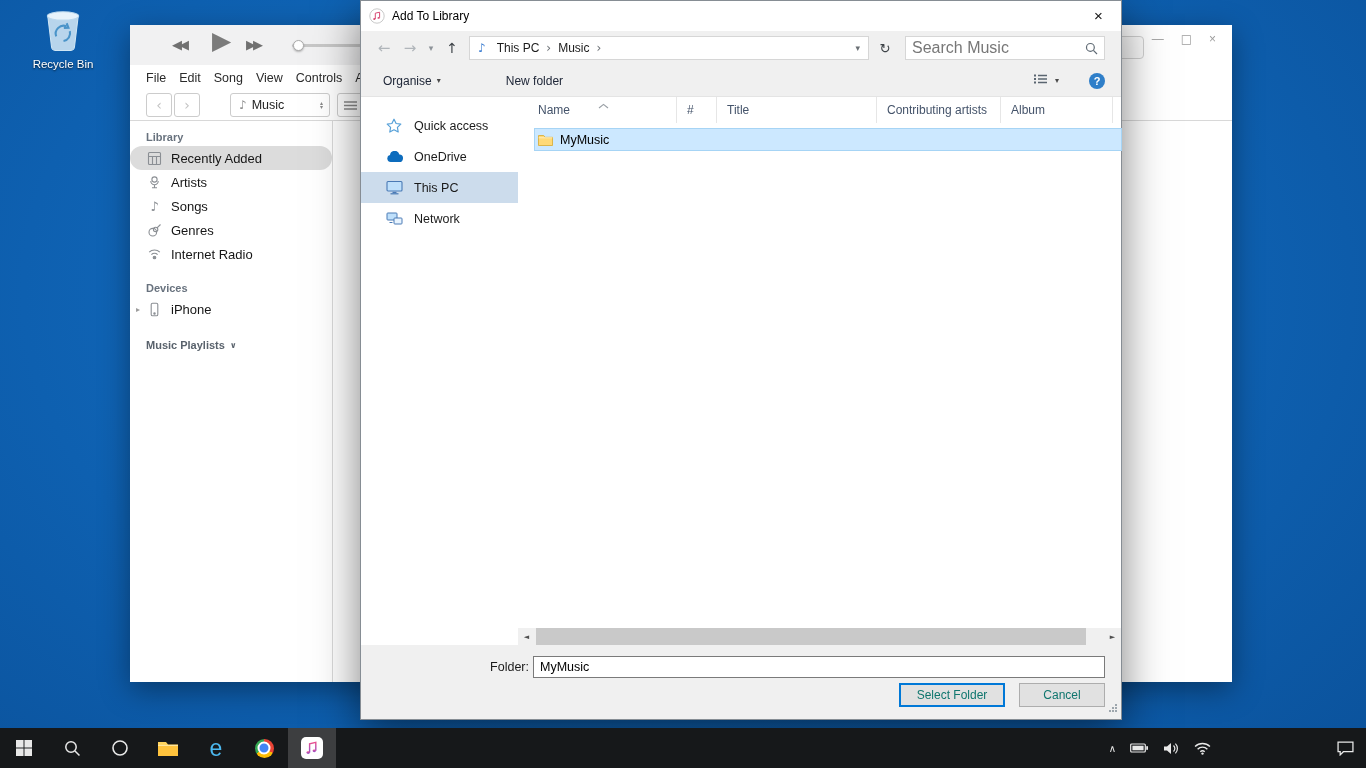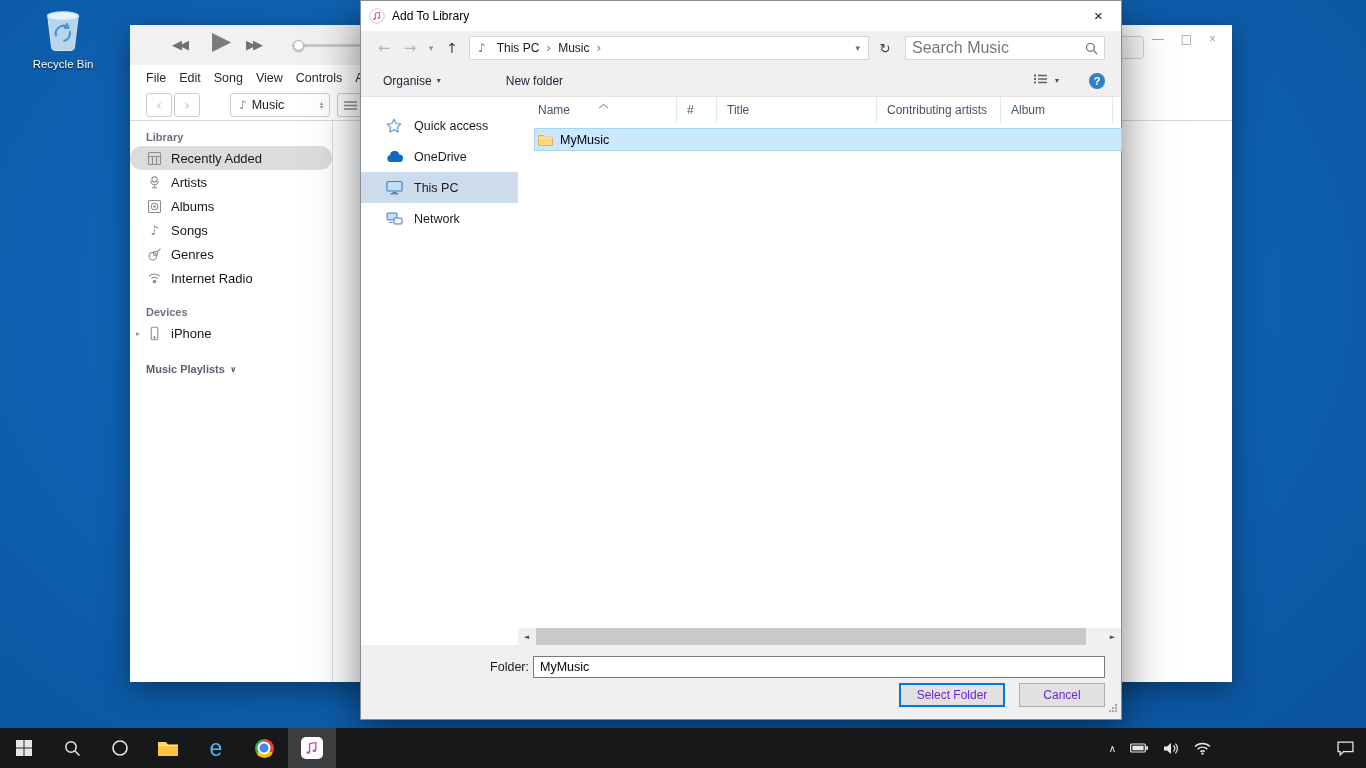--- a/index.html
+++ b/index.html
@@ -87,21 +87,21 @@
   .lp-row { margin:6px 0 0 17px; height:21px; background:#cce8ff; outline:1px solid #a6d4f5; display:flex; align-items:center; }
   .fold { margin-left:3px; display:flex; }
   .fname { margin-left:7px; font-size:12.5px; color:#000; }
   .hscroll { position:absolute; left:0; right:0; bottom:0; height:17px; background:#f0f0f0; }
   .sb-left,.sb-right { position:absolute; top:0; width:17px; height:17px; display:flex; align-items:center; justify-content:center; font-size:7px; color:#505050; }
   .sb-left{left:0;} .sb-right{right:0;}
   .sb-thumb { position:absolute; left:18px; top:0; width:550px; height:17px; background:#c9c9c9; }
   .dlg-bottom { position:absolute; left:0; bottom:0; width:100%; height:74px; }
   .folder-label { position:absolute; left:124px; top:15px; width:44px; text-align:right; font-size:12.5px; }
   .folder-input { position:absolute; left:172px; top:11px; width:572px; height:22px; border:1px solid #7a7a7a; font-size:12.5px; padding:0 6px; font-family:inherit; }
-  .btn { position:absolute; top:38px; height:24px; background:#e1e1e1; border:1px solid #adadad; font-size:12px; font-family:inherit; color:#6d28d9; }
+  .btn { position:absolute; top:38px; height:24px; background:#e1e1e1; border:1px solid #adadad; font-size:12px; font-family:inherit; color:#0f766e; }
   .btn.primary { left:538px; width:106px; border-color:#0078d7; box-shadow:inset 0 0 0 1px #0078d7; }
   .btn.cancel { left:658px; width:86px; }
   .grip { position:absolute; right:3px; bottom:3px; }
 
   
   .taskbar { position:absolute; left:0; top:728px; width:1366px; height:40px; background:#16181a; display:flex; align-items:stretch; z-index:50; }
   .tb-btn { width:48px; display:flex; align-items:center; justify-content:center; }
   .tb-btn.active { background:rgba(255,255,255,.17); }
   .ie-e { font-size:23px; color:#4cb9f0; }
   .chrome { width:19px; height:19px; border-radius:50%; background:conic-gradient(#ea4335 0 33%, #fbbc05 0 66%, #34a853 0 100%); position:relative; }
@@ -189,30 +189,20 @@
           <span>Recently Added</span>
       </div>
       <div class="it-item">
         <span class="it-ic">
           <svg width="15" height="15" viewBox="0 0 15 15" fill="none" stroke="#8b8f94" stroke-width="1.1">
               <circle cx="7.5" cy="4.5" r="2.6"></circle>
               <path d="M3.8 6a3.7 3.7 0 007.4 0M7.5 9.8v3M5 12.8h5"></path>
             </svg>
         </span>
           <span>Artists</span>
-      </div>
-      <div class="it-item">
-        <span class="it-ic">
-          <svg width="15" height="15" viewBox="0 0 15 15" fill="none" stroke="#8b8f94" stroke-width="1.1">
-              <rect x="1.5" y="1.5" width="12" height="12" rx="1"></rect>
-              <circle cx="7.5" cy="7.5" r="3.2"></circle>
-              <circle cx="7.5" cy="7.5" r=".7" fill="#8b8f94"></circle>
-            </svg>
-        </span>
-          <span>Albums</span>
       </div>
       <div class="it-item">
         <span class="it-ic g">♪</span>
         <span>Songs</span>
       </div>
       <div class="it-item">
         <span class="it-ic">
           <svg width="15" height="15" viewBox="0 0 15 15" fill="none" stroke="#8b8f94" stroke-width="1.1">
               <line x1="9.8" y1="5.2" x2="13.5" y2="1.5"></line>
               <circle cx="5.8" cy="9.2" r="3.8"></circle>

